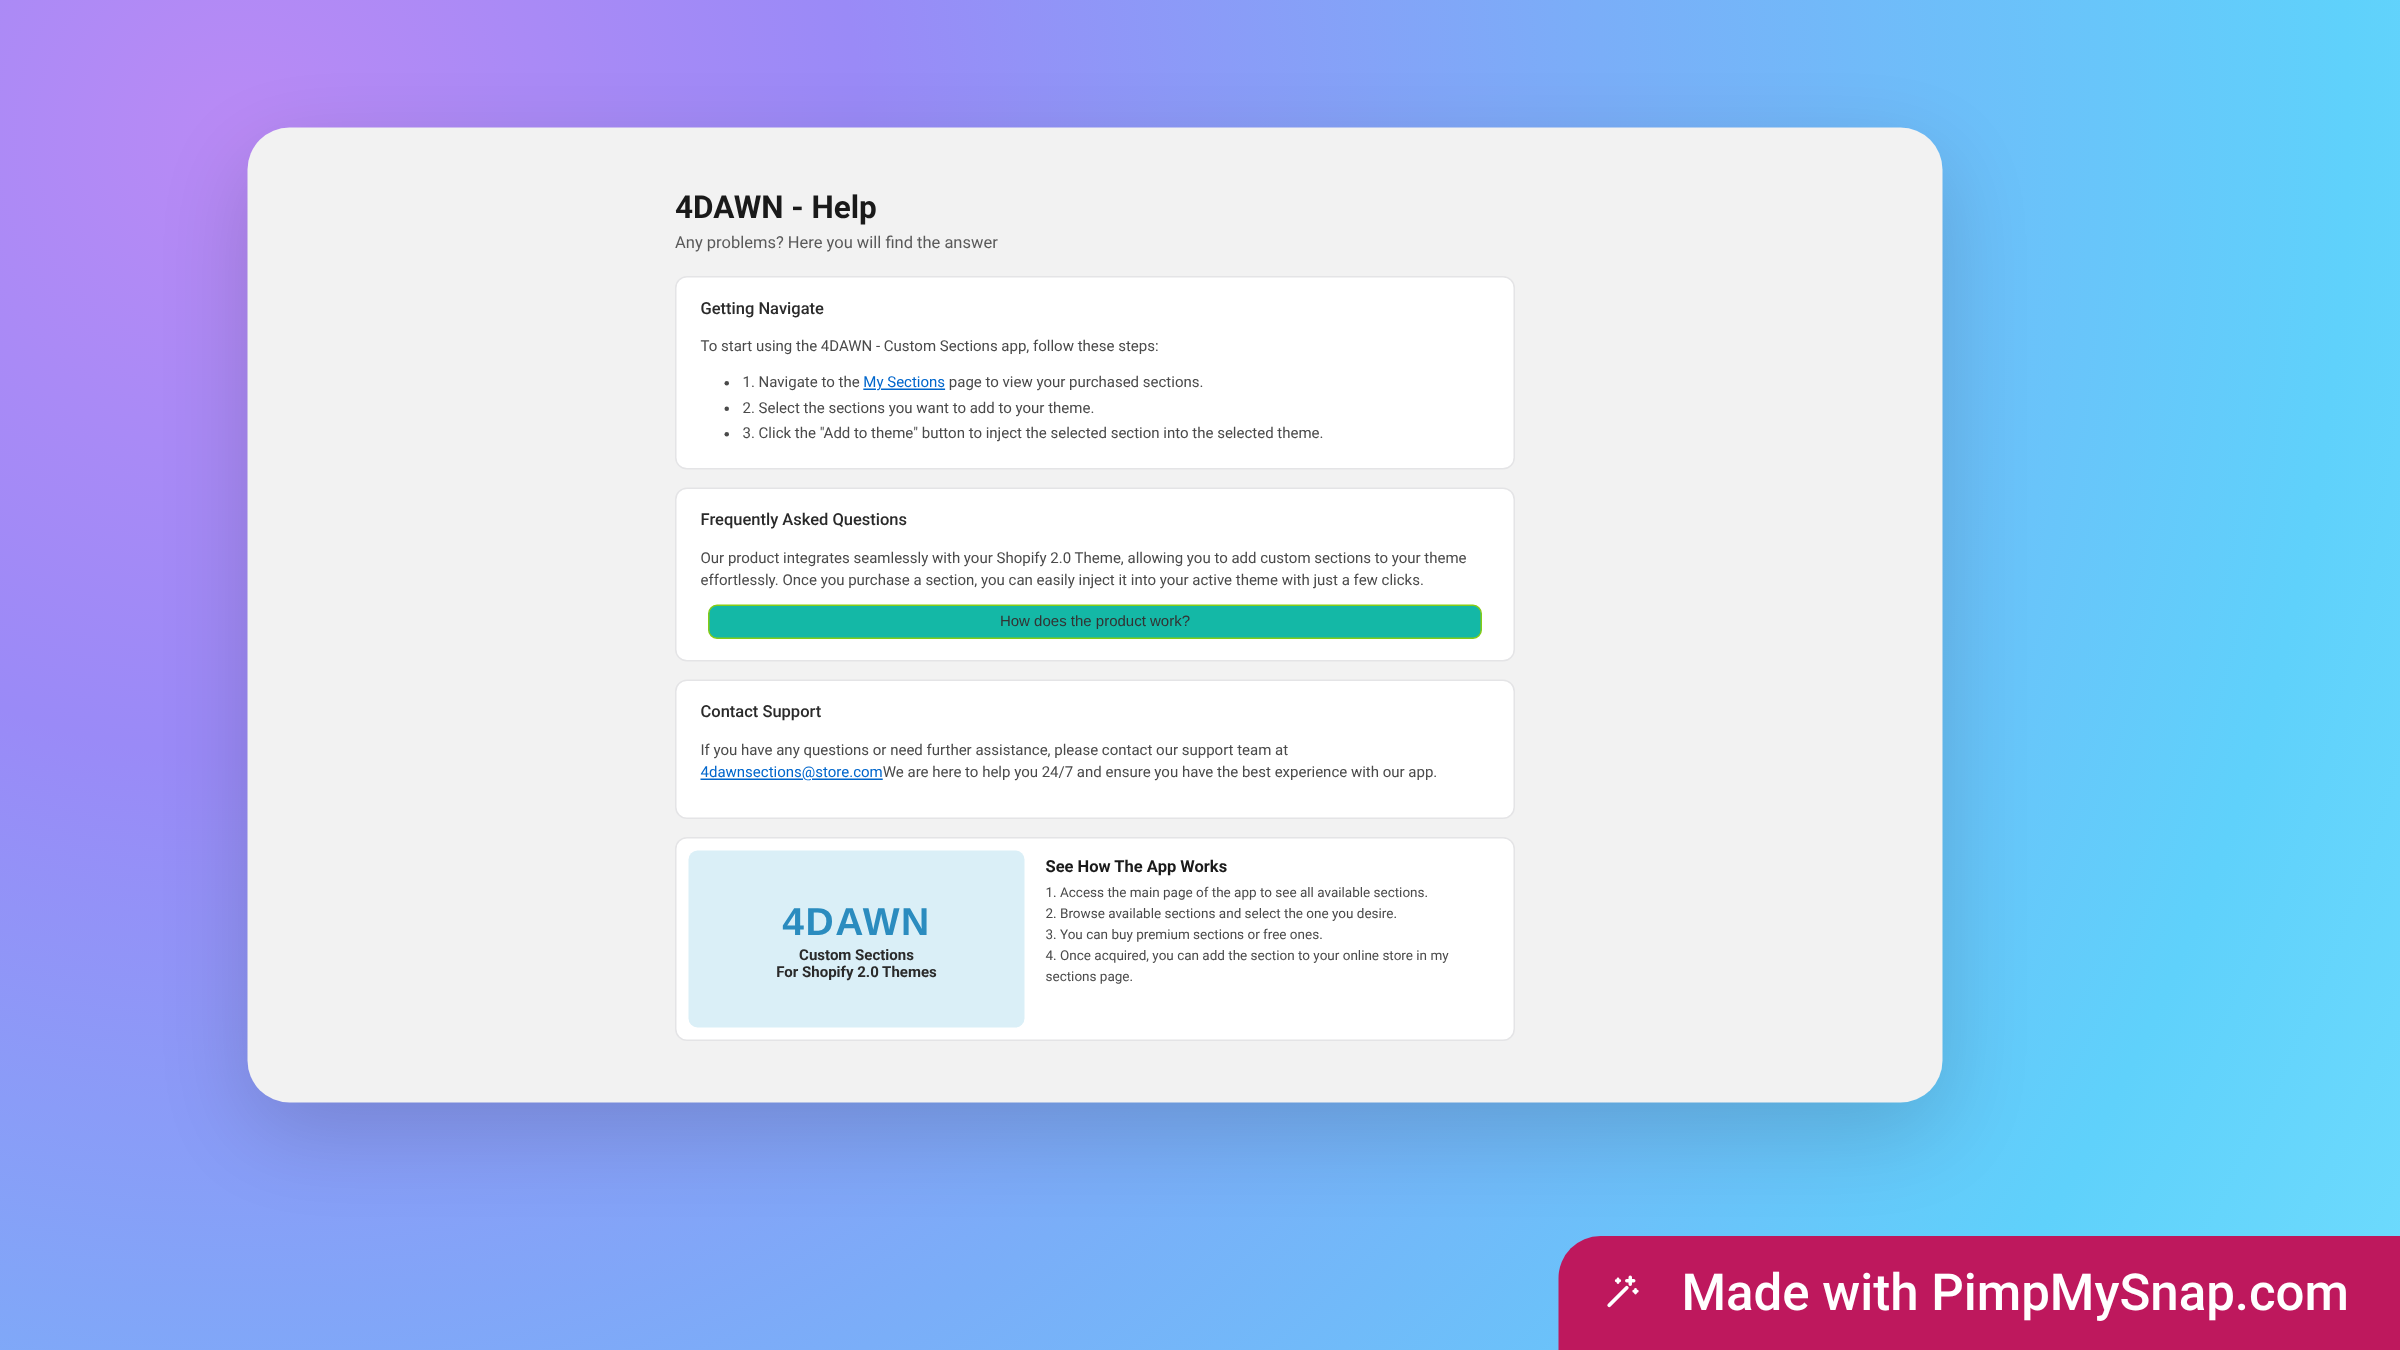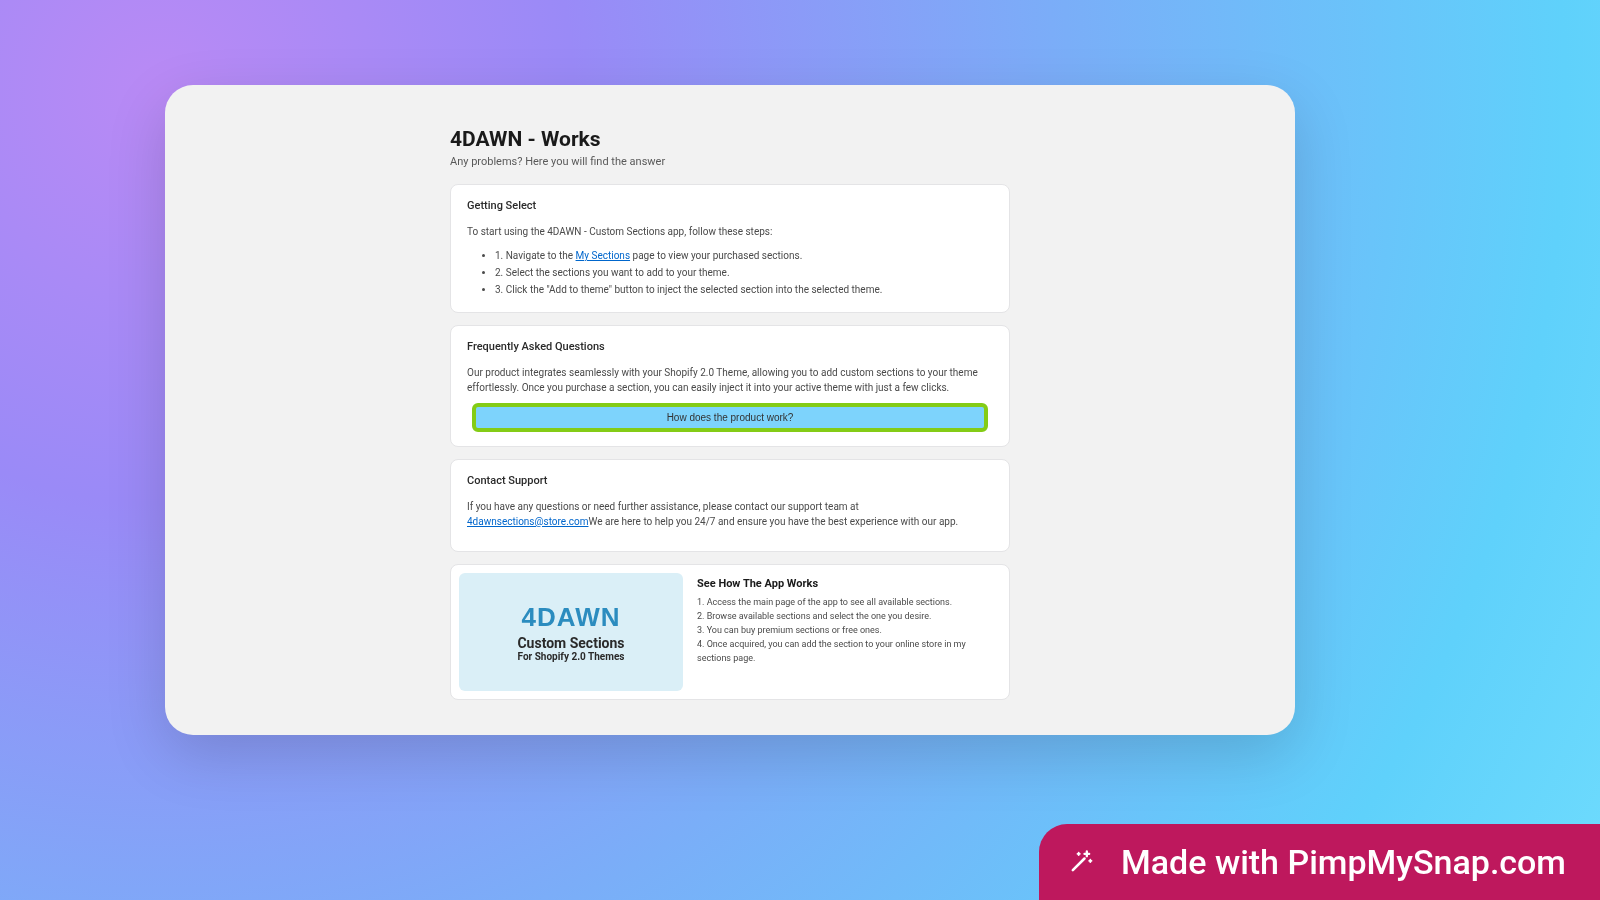--- a/index.html
+++ b/index.html
@@ -68,22 +68,22 @@
 }
 .link {
   color: #0066cc;
   text-decoration: underline;
   cursor: pointer;
 }
 .faq-btn {
   display: block;
   width: calc(100% - 10px);
   margin: 0 auto 4px auto;
-  background: #7dd3fc;
-  border: 4px solid #84cc16;
+  background: #14b8a6;
+  border: 1px solid #84cc16;
   border-radius: 6px;
   padding: 5px 0;
   font-size: 10px;
   color: #333;
   text-align: center;
   cursor: pointer;
 }
 .faq-btn:last-child { margin-bottom: 0; }
 .faq-list { margin-top: 6px; }
 .media-card {
@@ -108,21 +108,21 @@
   cursor: pointer;
 }
 .video-logo {
   font-size: 26px;
   font-weight: 900;
   color: #2b8cbf;
   letter-spacing: 1px;
   font-family: Arial Black, Arial, sans-serif;
 }
 .video-tag1 {
-  font-size: 14px;
+  font-size: 10px;
   font-weight: 700;
   color: #2a2a2a;
   margin-top: 2px;
 }
 .video-tag2 {
   font-size: 10px;
   font-weight: 700;
   color: #2a2a2a;
 }
 .media-body { flex: 1; padding-top: 4px; }
@@ -156,25 +156,25 @@
   font-weight: 500;
 }
 .wand-icon svg { display: block; }
 </style>
 </head>
 <body>
 
 <div class="window">
   <div class="content">
 
-    <h1 class="page-title">4DAWN - Works</h1>
+    <h1 class="page-title">4DAWN - Help</h1>
     <div class="page-subtitle">Any problems? Here you will find the answer</div>
 
     <div class="card">
-      <div class="card-title">Getting Select</div>
+      <div class="card-title">Getting Navigate</div>
       <div class="card-text">To start using the 4DAWN - Custom Sections app, follow these steps:</div>
       <ul>
         <li>
           <span>1. Navigate to the </span><a class="link">My Sections</a><span> page to view your purchased sections.</span>
         </li>
         <li>2. Select the sections you want to add to your theme.</li>
         <li>3. Click the "Add to theme" button to inject the selected section into the selected theme.</li>
       </ul>
     </div>
 

